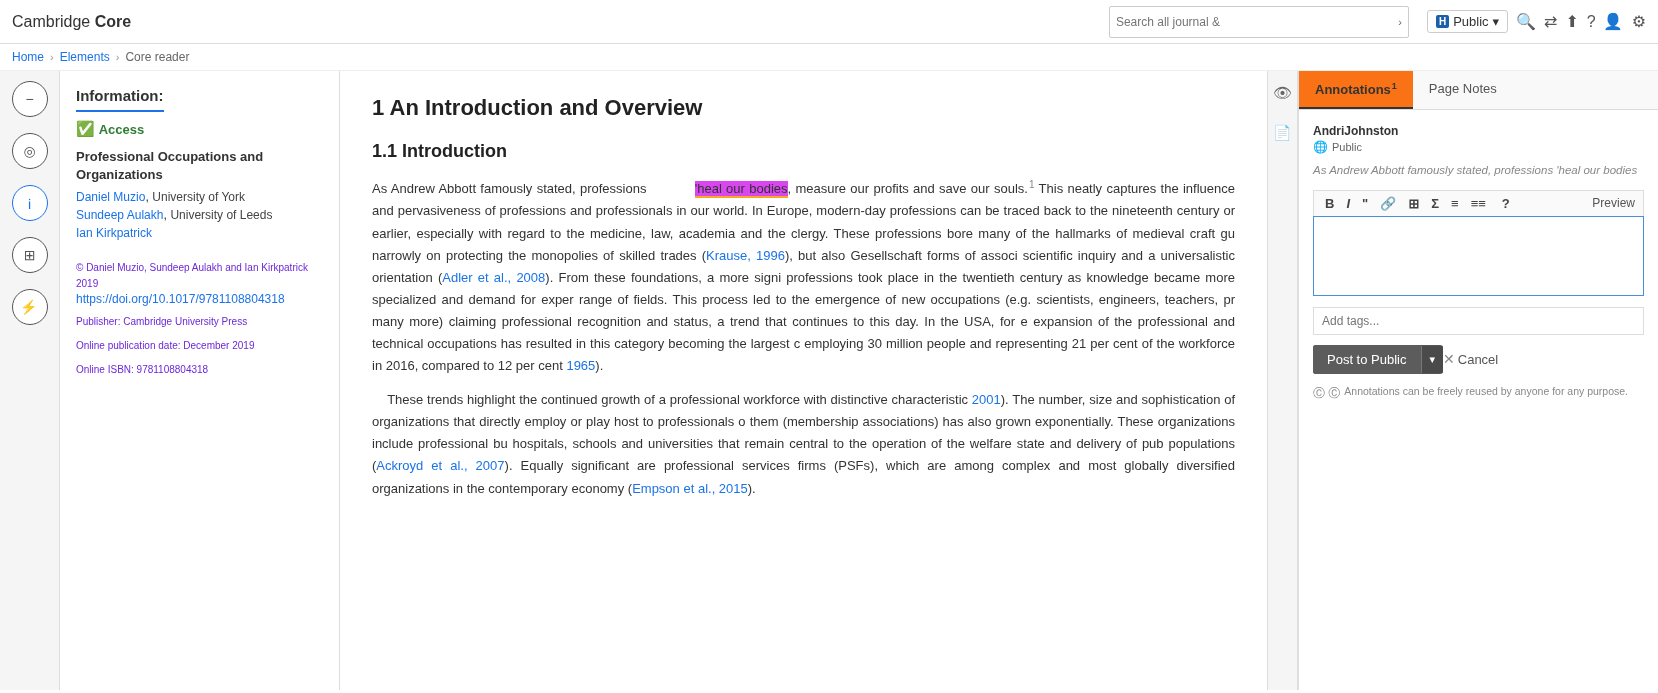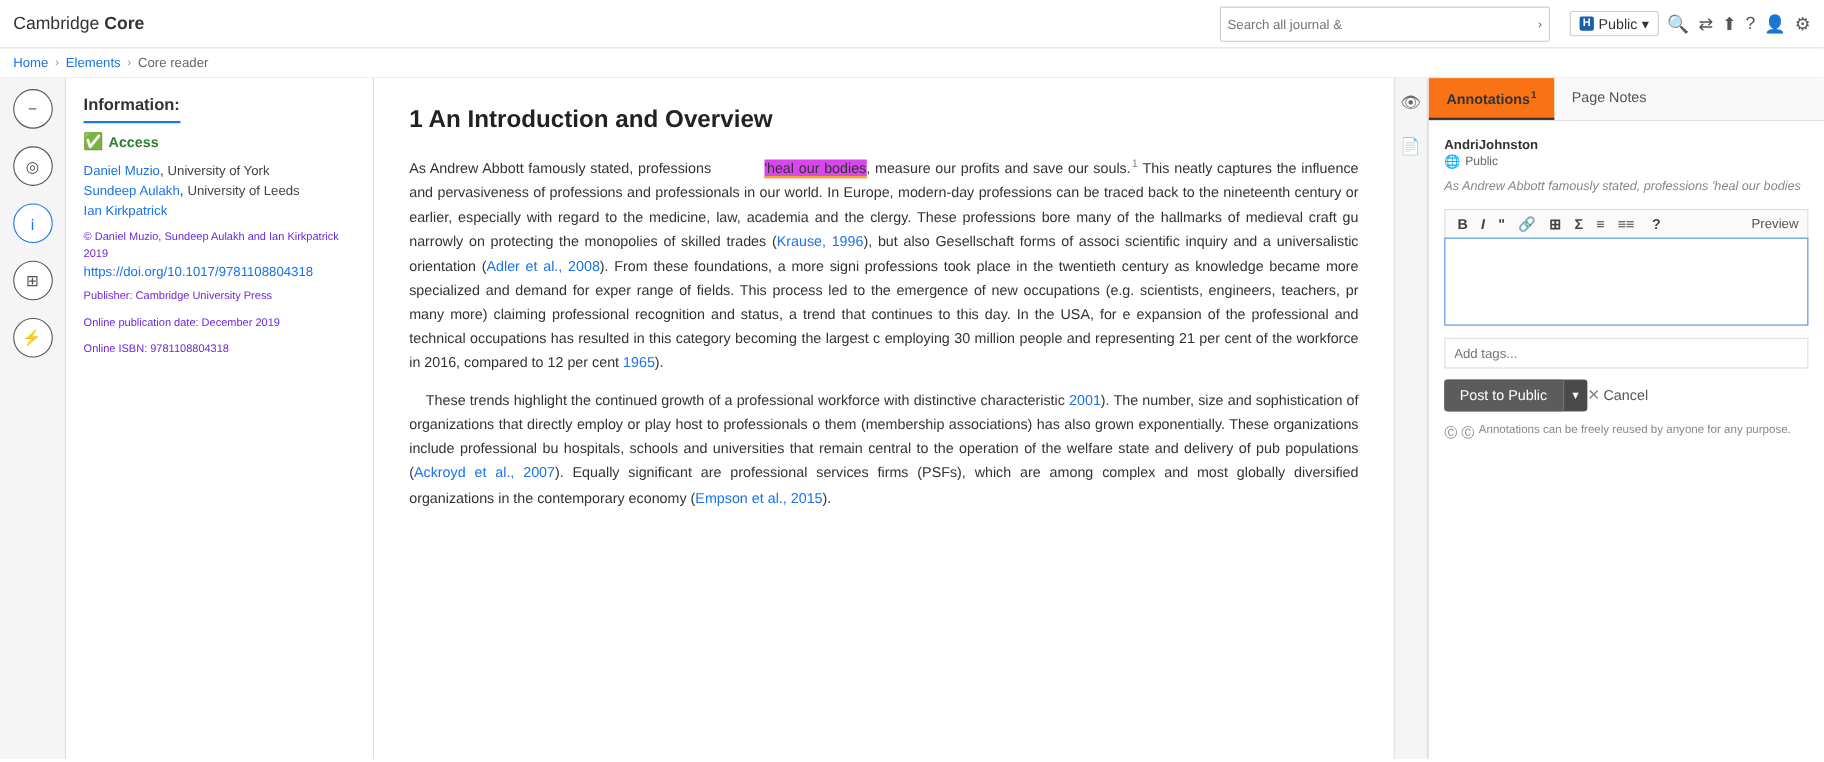--- a/index.html
+++ b/index.html
@@ -428,42 +428,44 @@
       <span>⚡</span>
     </div>
   </div>
 
   <div class="info-panel">
     <h3>Information:</h3>
     <div class="access-badge">
       <span class="check">✅</span>
       <span>Access</span>
     </div>
+    <div class="book-title">Professional Occupations and Organizations</div>
     <div style="margin-bottom:4px;">
       <a href="#" class="author-link">Daniel Muzio</a>,
       <span style="font-size:12px;color:#444;">University of York</span>
     </div>
     <div style="margin-bottom:4px;">
       <a href="#" class="author-link">Sundeep Aulakh</a>,
       <span style="font-size:12px;color:#444;">University of Leeds</span>
     </div>
-    <div style="margin-bottom:10px;">
+    <div style="margin-bottom:20px;">
       <a href="#" class="author-link">Ian Kirkpatrick</a>
     </div>
     <div class="info-text">© Daniel Muzio, Sundeep Aulakh and Ian Kirkpatrick 2019</div>
     <div><a href="#" class="doi-link">https://doi.org/10.1017/9781108804318</a></div>
     <div class="info-text">Publisher: Cambridge University Press</div>
     <div class="info-text">Online publication date: December 2019</div>
     <div class="info-text">
       <span>Online ISBN:</span> <span>9781108804318</span>
     </div>
   </div>
 
   <div class="content-area">
     <h1>1 An Introduction and Overview</h1>
+    <h2>1.1 Introduction</h2>
     <p>
       <span>As Andrew Abbott famously stated, professions </span><span class="highlight">'heal our bodies</span><span>, measure our profits and save our souls.<sup class="annot-num">1</sup> This neatly captures the influence and pervasiveness of professions and professionals in our world. In Europe, modern-day professions can be traced back to the nineteenth century or earlier, especially with regard to the medicine, law, academia and the clergy. These professions bore many of the hallmarks of medieval craft gu narrowly on protecting the monopolies of skilled trades (<a href="#" class="ref-link">Krause, 1996</a>), but also Gesellschaft forms of associ scientific inquiry and a universalistic orientation (<a href="#" class="ref-link">Adler et al., 2008</a>). From these foundations, a more signi professions took place in the twentieth century as knowledge became more specialized and demand for exper range of fields. This process led to the emergence of new occupations (e.g. scientists, engineers, teachers, pr many more) claiming professional recognition and status, a trend that continues to this day. In the USA, for e expansion of the professional and technical occupations has resulted in this category becoming the largest c employing 30 million people and representing 21 per cent of the workforce in 2016, compared to 12 per cent <a href="#" class="ref-link">1965</a>).</span>
     </p>
     <p>
       &nbsp;&nbsp;&nbsp;&nbsp;These trends highlight the continued growth of a professional workforce with distinctive characteristic <a href="#" class="ref-link">2001</a>). The number, size and sophistication of organizations that directly employ or play host to professionals o them (membership associations) has also grown exponentially. These organizations include professional bu hospitals, schools and universities that remain central to the operation of the welfare state and delivery of pub populations (<a href="#" class="ref-link">Ackroyd et al., 2007</a>). Equally significant are professional services firms (PSFs), which are among complex and most globally diversified organizations in the contemporary economy (<a href="#" class="ref-link">Empson et al., 2015</a>).
     </p>
   </div>
 
   <div class="side-tools">
     <span class="side-tool-btn">👁</span>

